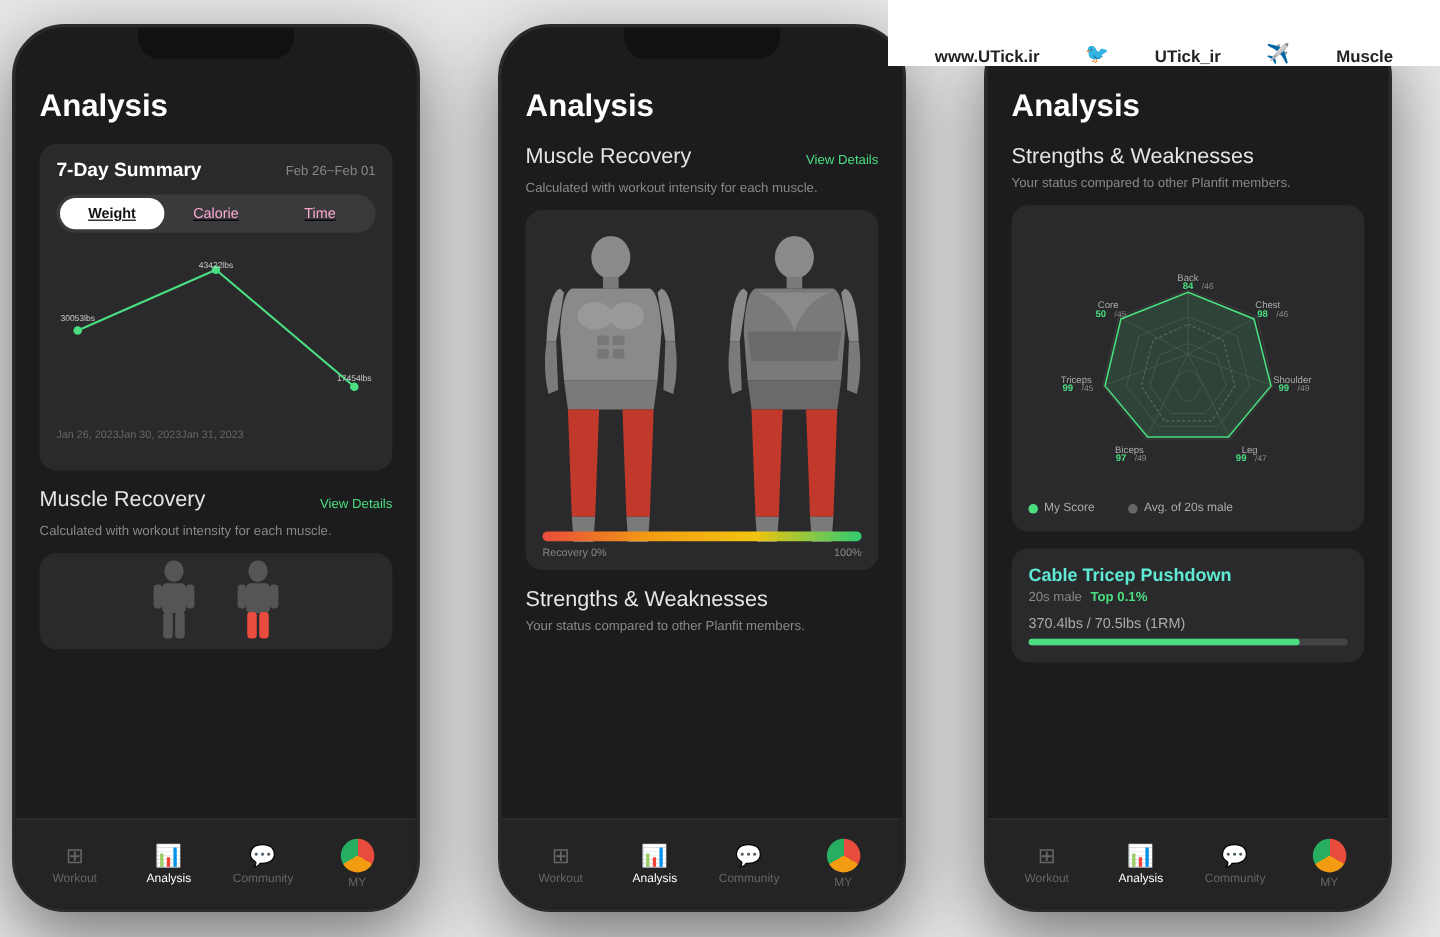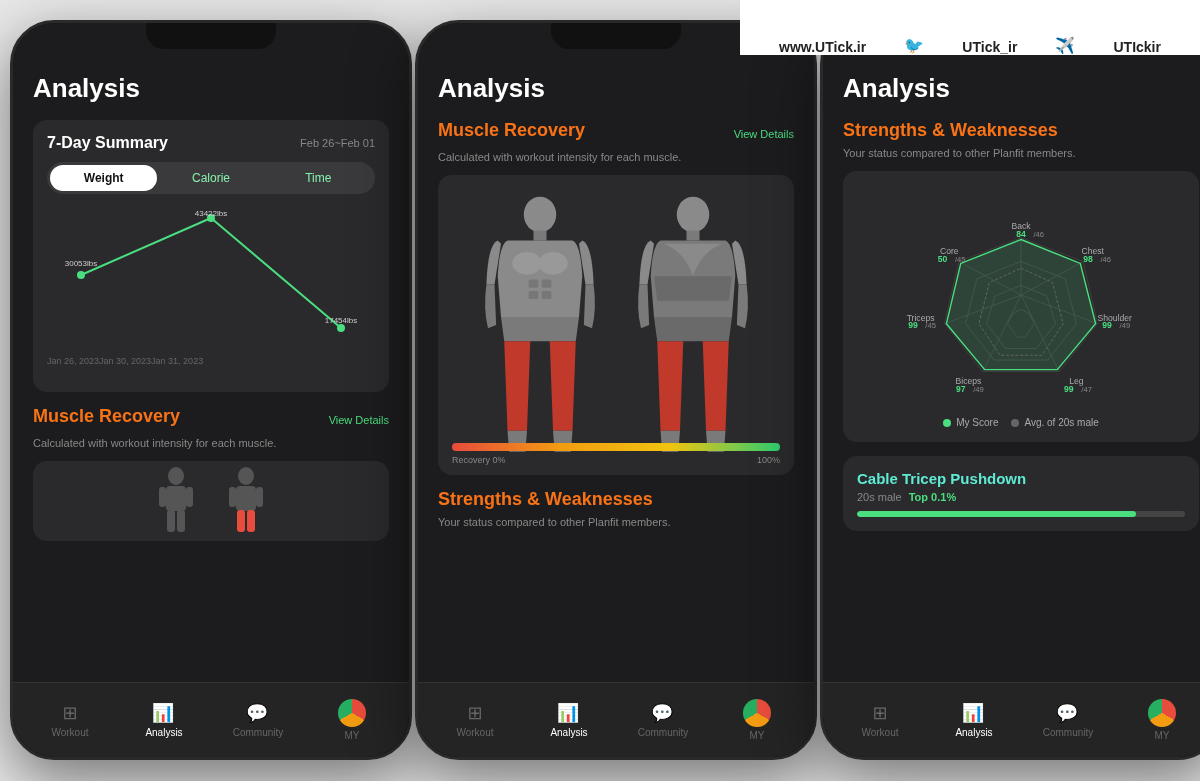--- a/index.html
+++ b/index.html
@@ -31,21 +31,21 @@
       color: #222;
       font-weight: 500;
     }
     .watermark-bar .brand {
       font-weight: 700;
     }
 
     
     .phone {
       position: absolute;
-      width: 402px;
+      width: 340px;
       height: 740px;
       background: #1a1a1a;
       border-radius: 44px;
       top: 20px;
       overflow: hidden;
       border: 3px solid #2a2a2a;
       box-shadow: 0 20px 60px rgba(0,0,0,0.5);
     }
     .phone-1 { left: 10px; }
     .phone-2 { left: 415px; top: 20px; }
@@ -122,22 +122,22 @@
 
     
     .page-title {
       font-size: 26px;
       font-weight: 700;
       color: white;
       margin-bottom: 16px;
     }
     .section-title {
       font-size: 18px;
-      font-weight: 700;
-      color: #f97316;
+      font-weight: 400;
+      color: #e5e5e5;
       margin-bottom: 6px;
     }
     .section-subtitle {
       font-size: 11px;
       color: #888;
       margin-bottom: 12px;
     }
     .card {
       background: #2a2a2c;
       border-radius: 14px;
@@ -162,28 +162,29 @@
       color: #888;
     }
 
     
     .tabs {
       display: flex;
       background: #3a3a3c;
       border-radius: 20px;
       padding: 3px;
       margin-bottom: 14px;
+      text-decoration: underline;
     }
     .tab {
       flex: 1;
       text-align: center;
       padding: 6px 0;
       font-size: 12px;
       border-radius: 16px;
-      color: #86efac;
+      color: #f9a8d4;
     }
     .tab.active {
       background: white;
       color: #111;
       font-weight: 600;
     }
 
     
     .chart-area {
       height: 170px;
@@ -248,22 +249,21 @@
       padding: 14px;
       margin-bottom: 14px;
       position: relative;
     }
     .radar-svg {
       width: 100%;
       height: 220px;
     }
     .radar-legend {
       display: flex;
-      gap: 13px;
-      justify-content: center;
+      gap: 28px;
       margin-top: 8px;
     }
     .legend-item {
       display: flex;
       align-items: center;
       gap: 5px;
       font-size: 10px;
       color: #aaa;
     }
     .legend-dot {
@@ -592,20 +592,21 @@
           </div>
         </div>
       </div>
 
       <div class="exercise-card">
         <div class="exercise-title">Cable Tricep Pushdown</div>
         <div class="exercise-badge">
           <span>20s male</span>
           <span class="top" style="color:#4ade80;font-weight:600;margin-left:4px;text-align:center;">Top 0.1%</span>
         </div>
+        <div class="exercise-weight">370.4lbs / 70.5lbs (1RM)</div>
         <div class="progress-bar">
           <div class="progress-fill" style="width:85%;"></div>
         </div>
       </div>
     </div>
 
     <div class="bottom-nav">
       <div class="nav-item">
         <span class="nav-icon">⊞</span>
         <span class="nav-label">Workout</span>
@@ -624,14 +625,14 @@
       </div>
     </div>
   </div>
 </div>
 
 <div class="watermark-bar">
   <span class="brand">www.UTick.ir</span>
   <span style="font-size:16px;">🐦</span>
   <span class="brand">UTick_ir</span>
   <span style="font-size:16px;">✈️</span>
-  <span class="brand">UTIckir</span>
+  <span class="brand">Muscle</span>
 </div>
 
 </body></html>

